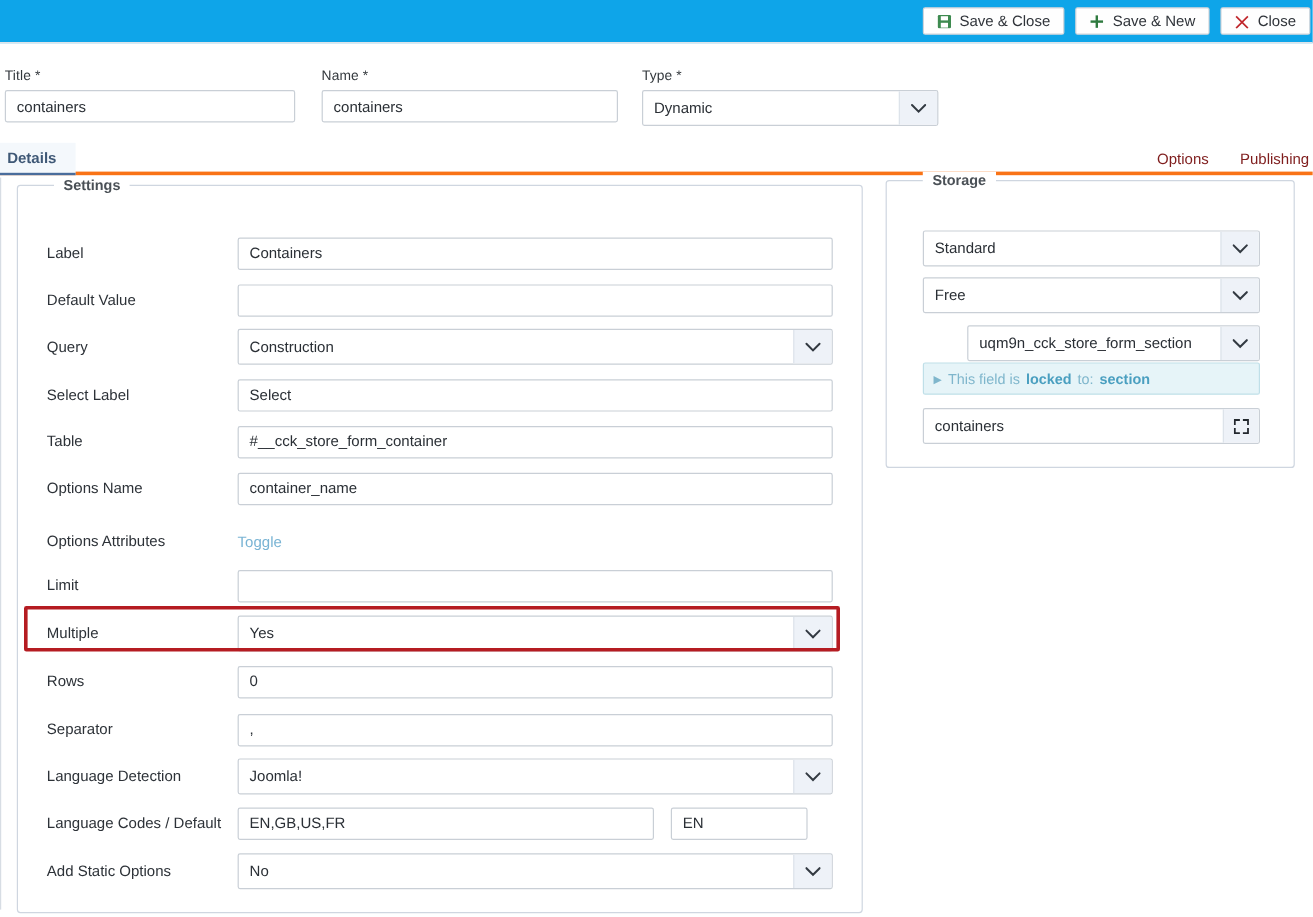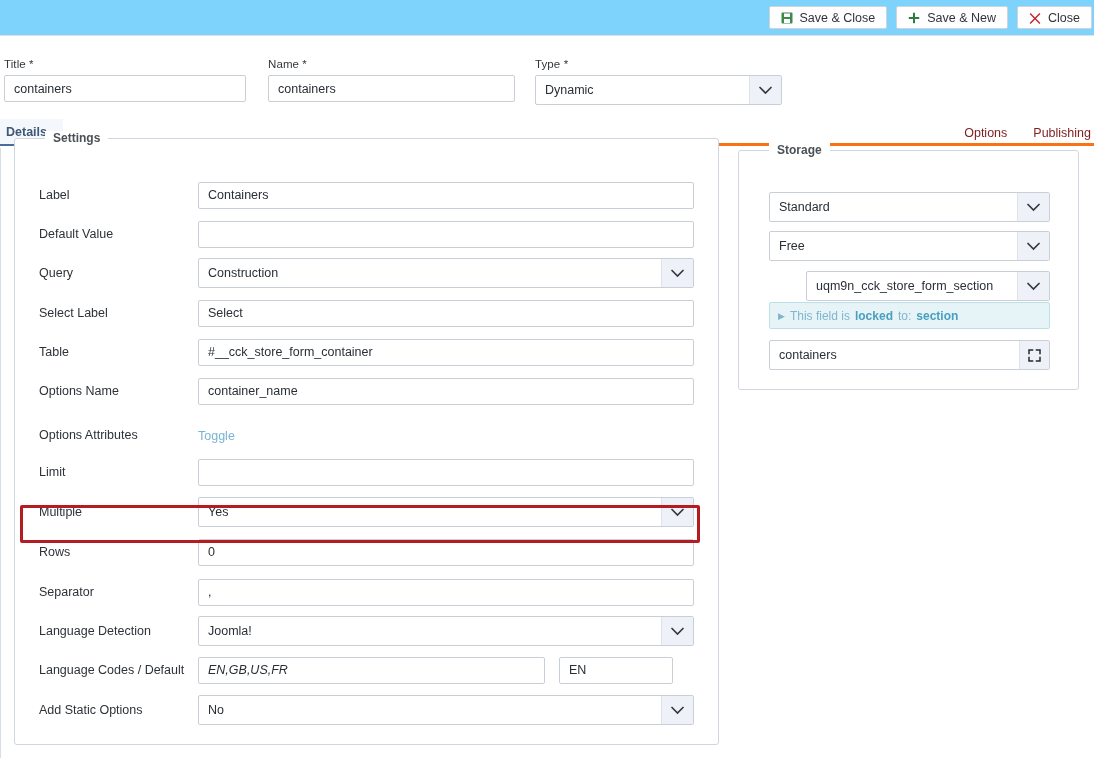--- a/index.html
+++ b/index.html
@@ -10,21 +10,21 @@
     font-family: "Liberation Sans", sans-serif;
     font-size: 13px;
     color: #22262b;
     overflow: hidden;
   }
   .page { position: relative; width: 1094px; height: 764px; }
 
   
   .toolbar {
     position: absolute; top: 0; left: 0; width: 1094px; height: 36px;
-    background: #7dd3fc;
+    background: #0ea5e9;
     border-bottom: 1px solid #dfe3e8;
     display: flex; align-items: center; justify-content: flex-end;
     padding-right: 2px;
   }
   .tbtn {
     display: inline-flex; align-items: center; gap: 7px;
     height: 23px; padding: 0 11px;
     margin-left: 9px;
     background: #fefefe;
     border: 1px solid #cfd4da;
@@ -91,35 +91,35 @@
     border: 1px solid #cfd6e0;
     border-radius: 3px;
     background: #ffffff;
   }
   .panel > .legend {
     position: absolute; top: -8px; left: 30px;
     background: #ffffff; padding: 0 8px;
     font-size: 12px; font-weight: bold; color: #4a5056;
   }
 
-  #settings-panel { left: 14px; top: 138px; width: 705px; height: 607px; }
+  #settings-panel { left: 14px; top: 154px; width: 705px; height: 607px; }
   #storage-panel  { left: 738px; top: 150px; width: 341px; height: 240px; }
 
   
   .srow {
     position: absolute; left: 0; width: 705px; height: 30px;
     display: flex; align-items: center;
   }
   .srow .lbl {
     width: 183px; padding-left: 24px;
     font-size: 12.5px; color: #2d3238;
   }
   .srow .ctl { width: 496px; }
   .srow .ctl.split { display: flex; gap: 14px; }
-  .srow .ctl.split .a { width: 347px; font-style: italic; }
+  .srow .ctl.split .a { width: 347px; }
   .srow .ctl.split .b { width: 114px; }
   .link-toggle { font-size: 12.5px; color: #79b4d4; cursor: pointer; }
 
   .redbox {
     position: absolute; left: 20px; top: 505px;
     width: 680px; height: 38px;
     border: 3px solid #b51c22;
     border-radius: 2px;
     pointer-events: none;
   }

